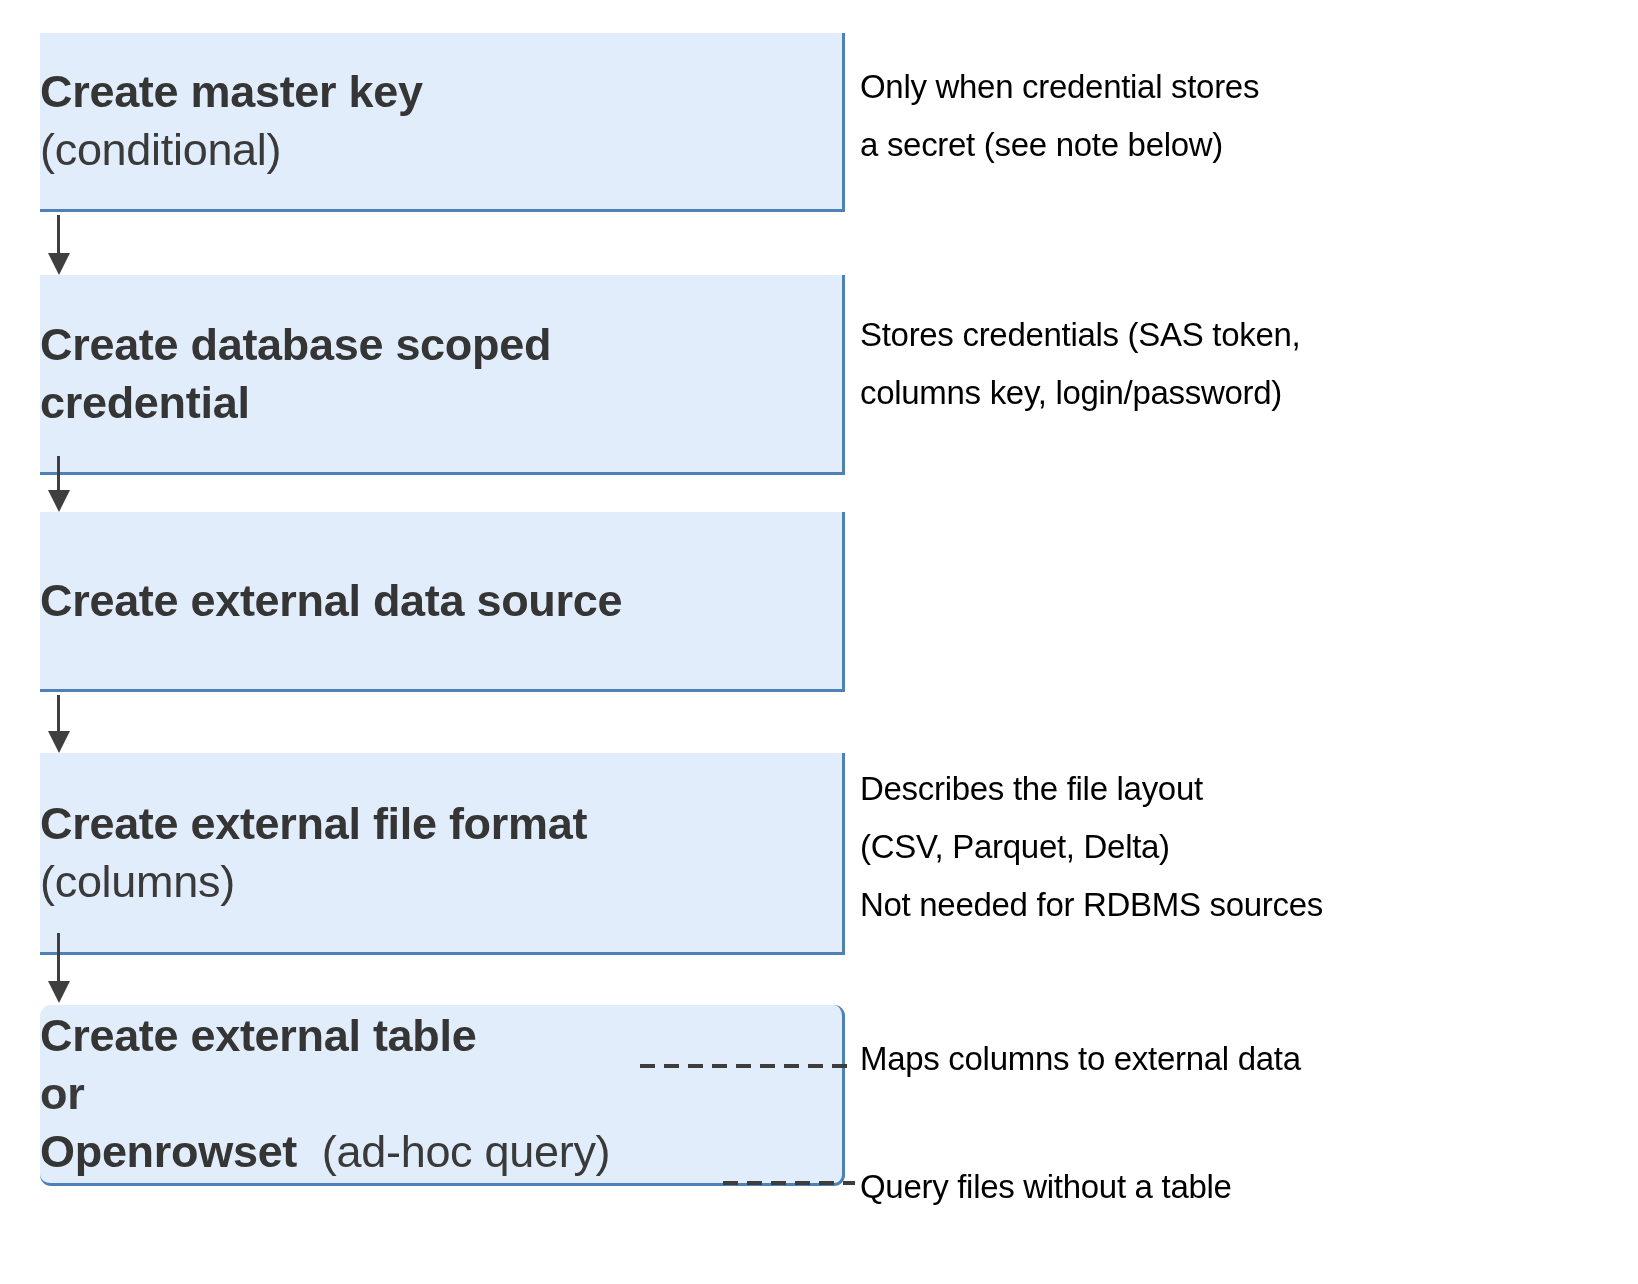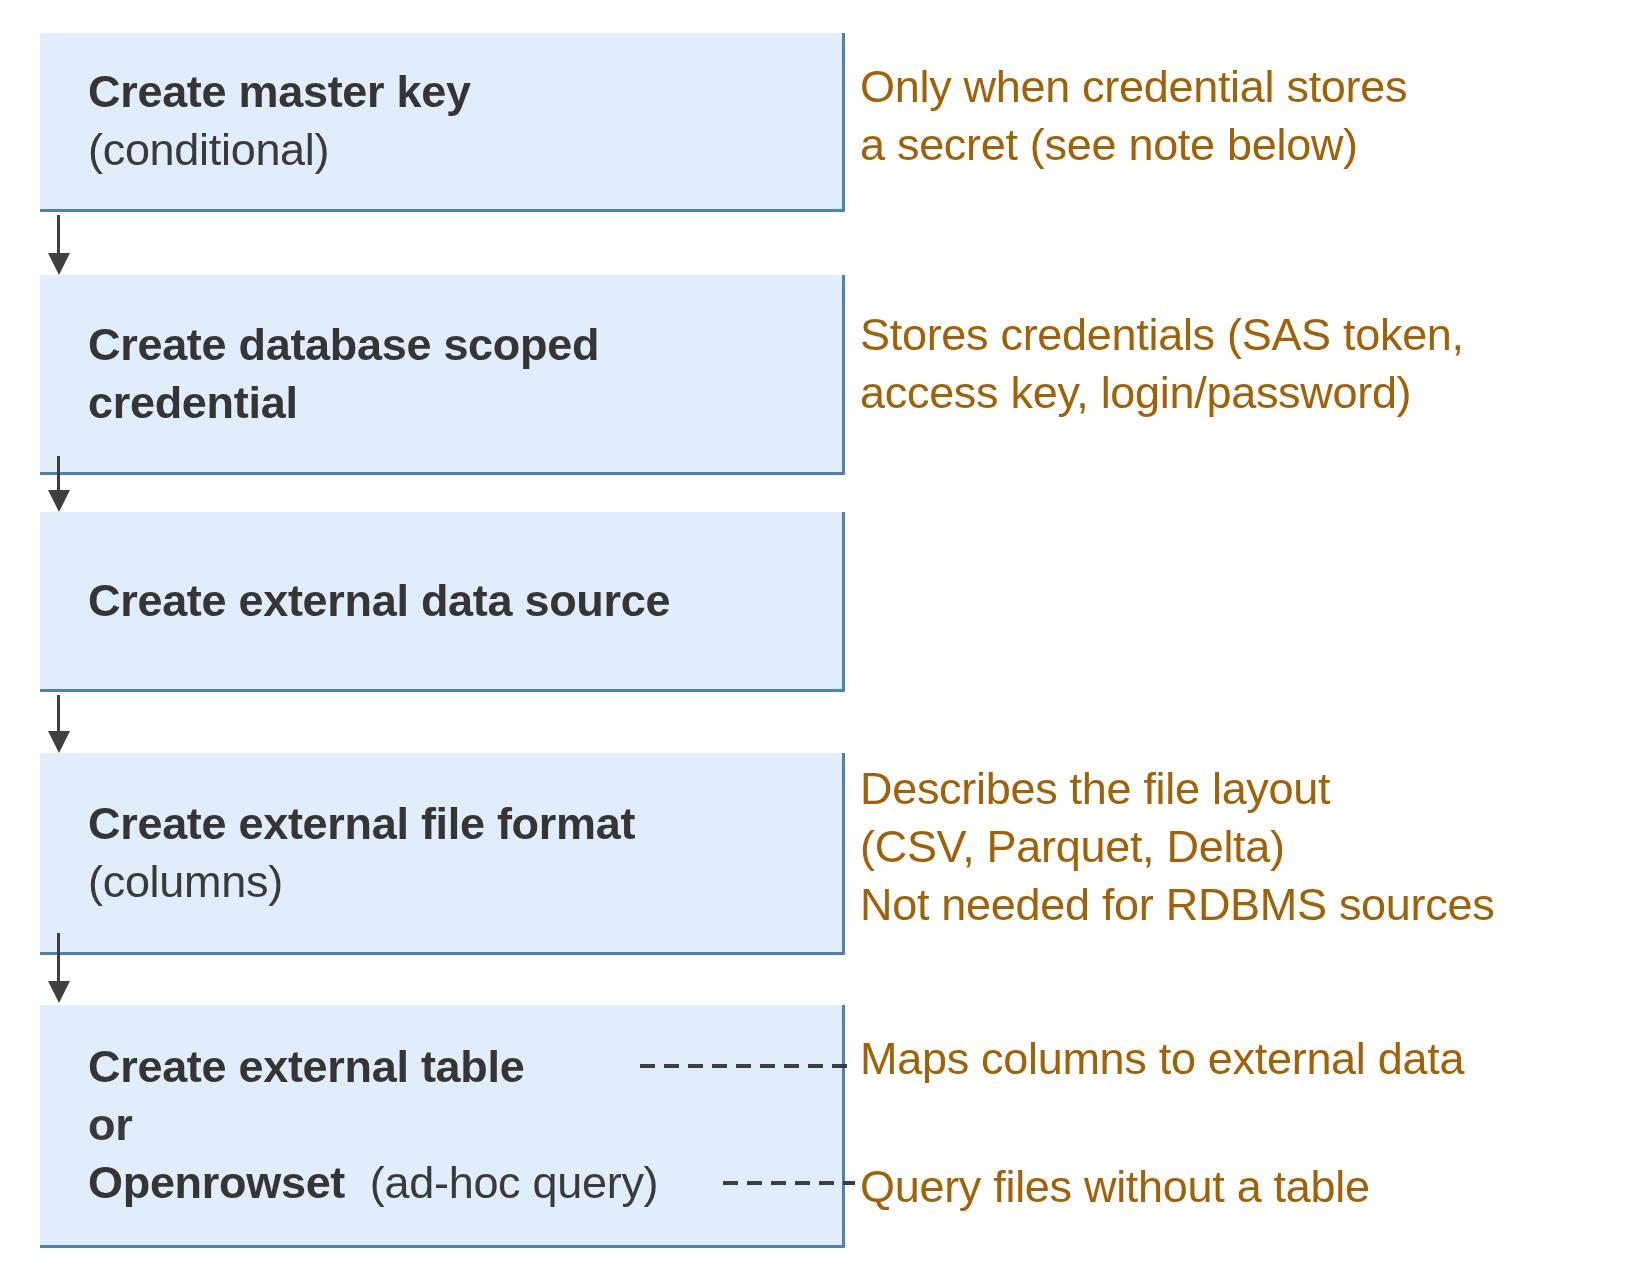--- a/index.html
+++ b/index.html
@@ -20,21 +20,20 @@
     position: absolute;
     left: 40px;
     width: 805px;
     box-sizing: border-box;
     background: #e2edfb;
     border-right: 3px solid #4e81b5;
     border-bottom: 3px solid #4e81b5;
     display: flex;
     flex-direction: column;
     justify-content: center;
-    padding-left: 48px;
     padding-right: 20px;
   }
   .box-title {
     font-size: 45px;
     font-weight: 700;
     line-height: 58px;
     color: #353535;
     white-space: pre-line;
     letter-spacing: -0.3px;
   }
@@ -50,24 +49,24 @@
     line-height: 58px;
     letter-spacing: -0.3px;
     color: #3a3a3a;
   }
   .box-line .bold { font-weight: 700; color: #353535; }
   .box-line .reg { font-weight: 400; margin-left: 0.28em; }
   .note {
     position: absolute;
     left: 860px;
     width: 760px;
-    font-size: 45px;
+    font-size: 33px;
     font-weight: 400;
     line-height: 58px;
-    color: #a16207;
+    color: #000000;
     white-space: pre-line;
     letter-spacing: -0.3px;
   }
   .arrow {
     position: absolute;
     left: 47px;
     width: 24px;
   }
   .arrow .shaft {
     position: absolute;
@@ -93,21 +92,21 @@
       to right,
       #3d3d3d 0px, #3d3d3d 15px,
       transparent 15px, transparent 24px
     );
   }
   
   #box1 { top: 33px;   height: 179px; }
   #box2 { top: 275px;  height: 200px; }
   #box3 { top: 512px;  height: 180px; }
   #box4 { top: 753px;  height: 202px; }
-  #box5 { top: 1005px; height: 243px; }
+  #box5 { top: 1005px; height: 181px; border-radius: 11px; }
   #arrow1 { top: 215px; height: 60px; }
   #arrow2 { top: 456px; height: 56px; }
   #arrow3 { top: 695px; height: 58px; }
   #arrow4 { top: 933px; height: 70px; }
   #arrow1 .shaft { height: 38px; }
   #arrow2 .shaft { height: 34px; }
   #arrow3 .shaft { height: 36px; }
   #arrow4 .shaft { height: 48px; }
   #note1 { top: 58px; }
   #note2 { top: 306px; }
@@ -170,20 +169,20 @@
       <span class="reg">(ad-hoc query)</span>
     </div>
   </div>
 
   <div class="dash-line" id="dash1"></div>
   <div class="dash-line" id="dash2"></div>
 
   <div class="note" id="note1">Only when credential stores
 a secret (see note below)</div>
   <div class="note" id="note2">Stores credentials (SAS token,
-access key, login/password)</div>
+columns key, login/password)</div>
   <div class="note" id="note4">Describes the file layout
 (CSV, Parquet, Delta)
 Not needed for RDBMS sources</div>
   <div class="note" id="note5">Maps columns to external data</div>
   <div class="note" id="note6">Query files without a table</div>
 
 </div>
 
 </body></html>

